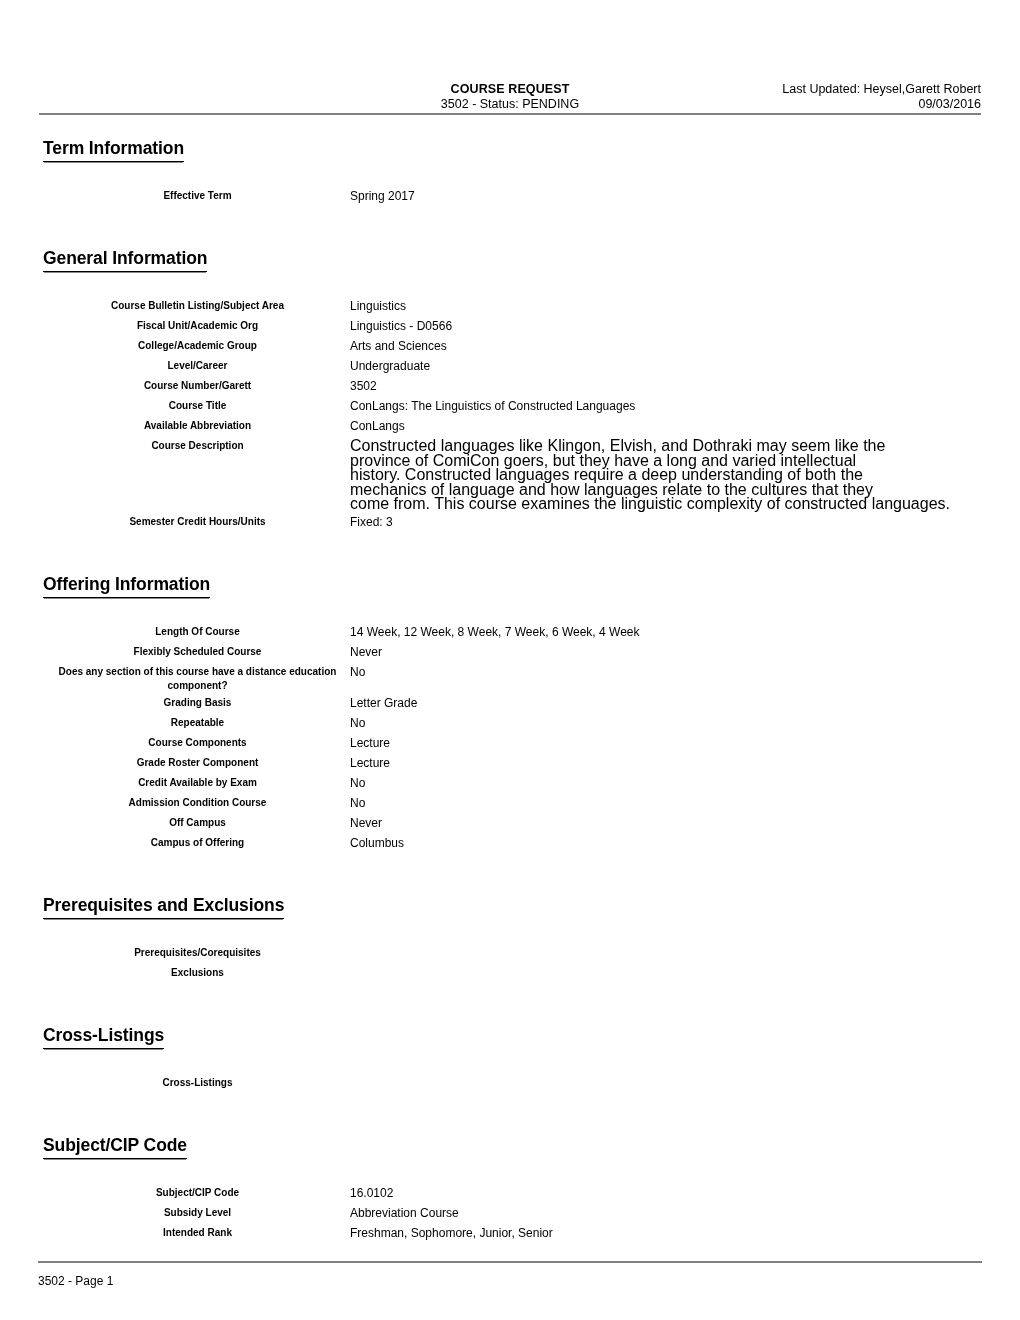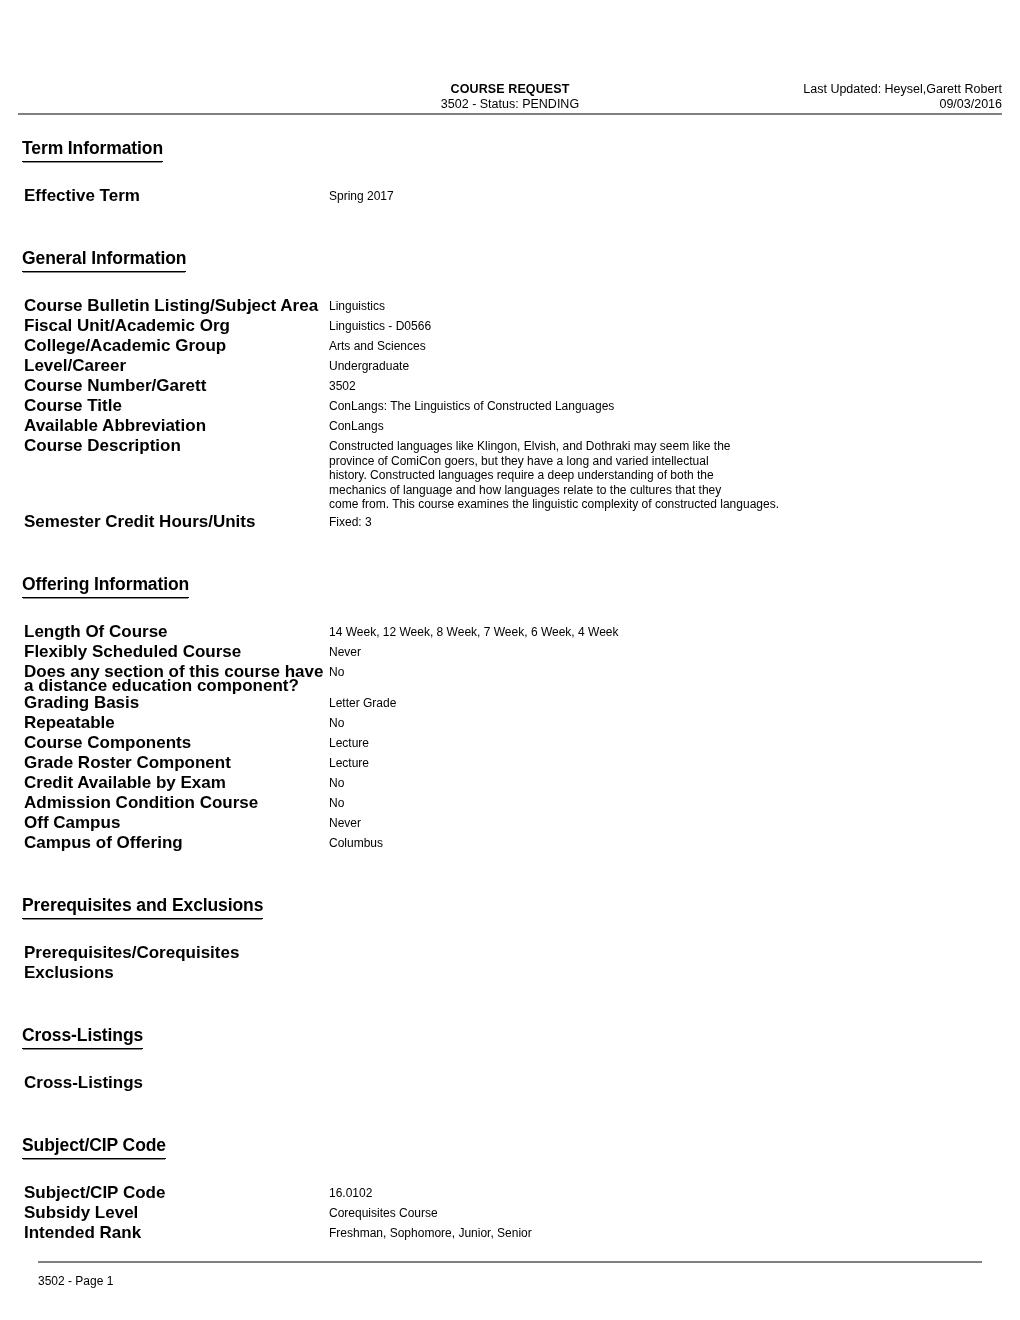--- a/index.html
+++ b/index.html
@@ -14,21 +14,21 @@
     color: #000000;
     position: relative;
     overflow: hidden;
   }
 
   .page {
     position: relative;
     width: 1020px;
     height: 1320px;
     box-sizing: border-box;
-    padding: 0 18px;
+    padding: 0 39px;
   }
 
   
   .doc-header {
     position: relative;
     padding-top: 82px;
     height: 50px;
     box-sizing: border-box;
   }
   .hdr-center {
@@ -94,43 +94,44 @@
     display: flex;
     align-items: flex-start;
     line-height: 20px;
     min-height: 20px;
   }
   .row .label {
     width: 311px;
     flex: 0 0 311px;
     padding-left: 6px;
     box-sizing: border-box;
-    font-size: 17px;
+    font-size: 10px;
     font-weight: bold;
     line-height: 20px;
+    text-align: center;
   }
   .row .value {
     flex: 1 1 auto;
     font-size: 12px;
     font-weight: normal;
     line-height: 20px;
     white-space: pre-line;
   }
   .row.multiline .label {
     line-height: 14px;
     padding-top: 3px;
   }
   .row.multiline .value {
     line-height: 14px;
     padding-top: 3px;
   }
   .row.desc .value {
     line-height: 14.5px;
     padding-top: 3px;
-    font-size: 12px;
+    font-size: 16px;
   }
   .row.desc .label {
     line-height: 20px;
   }
 
   .gap-after-section { height: 38px; }
 
   
   .doc-footer {
     position: absolute;
@@ -321,21 +322,21 @@
     <div class="section-heading-wrap">
       <span class="section-heading">Subject/CIP Code</span>
     </div>
     <div class="fields">
       <div class="row">
         <div class="label">Subject/CIP Code</div>
         <div class="value">16.0102</div>
       </div>
       <div class="row">
         <div class="label">Subsidy Level</div>
-        <div class="value">Corequisites Course</div>
+        <div class="value">Abbreviation Course</div>
       </div>
       <div class="row">
         <div class="label">Intended Rank</div>
         <div class="value">Freshman, Sophomore, Junior, Senior</div>
       </div>
     </div>
   </div>
 
   <div class="doc-footer">
     <div class="ftr-rule"></div>

